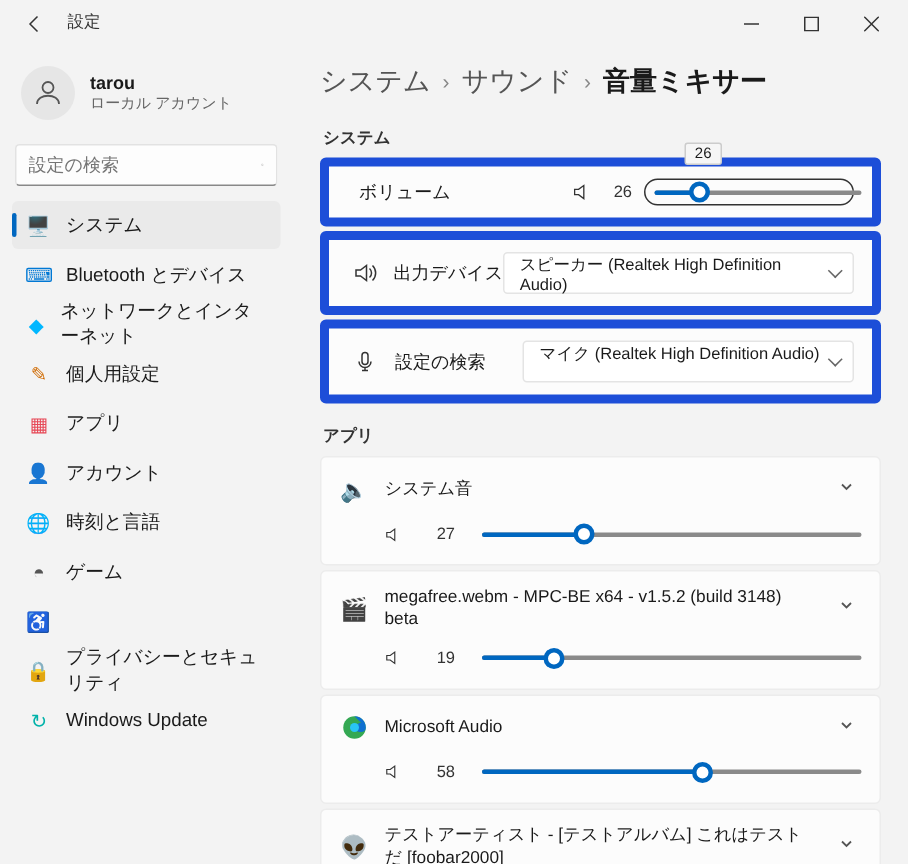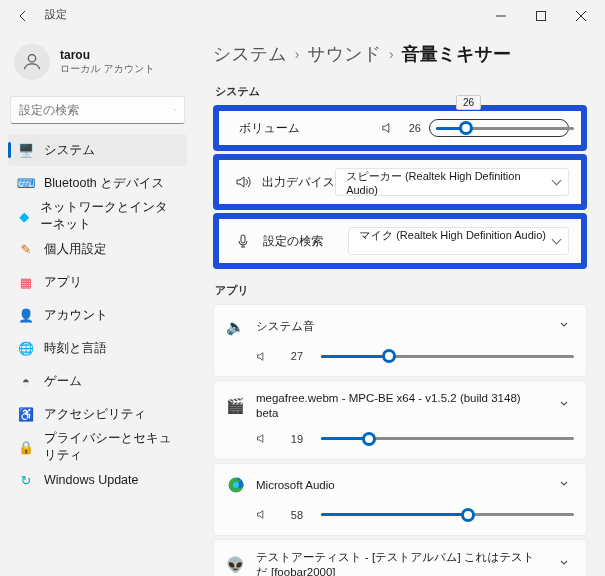--- a/index.html
+++ b/index.html
@@ -133,21 +133,20 @@
         <div class="nav-item">
           <span class="nav-ic" style="color:#0d7a4d">🌐</span>
           <span>時刻と言語</span>
         </div>
         <div class="nav-item">
           <span class="nav-ic" style="color:#555">◓</span>
           <span>ゲーム</span>
         </div>
         <div class="nav-item">
           <span class="nav-ic" style="color:#1184d8">♿</span>
-          <span>アクセシビリティ</span>
         </div>
         <div class="nav-item">
           <span class="nav-ic" style="color:#555">🔒</span>
           <span>プライバシーとセキュリティ</span>
         </div>
         <div class="nav-item">
           <span class="nav-ic" style="color:#00b2a9">↻</span>
           <span>Windows Update</span>
         </div>
       </div>

